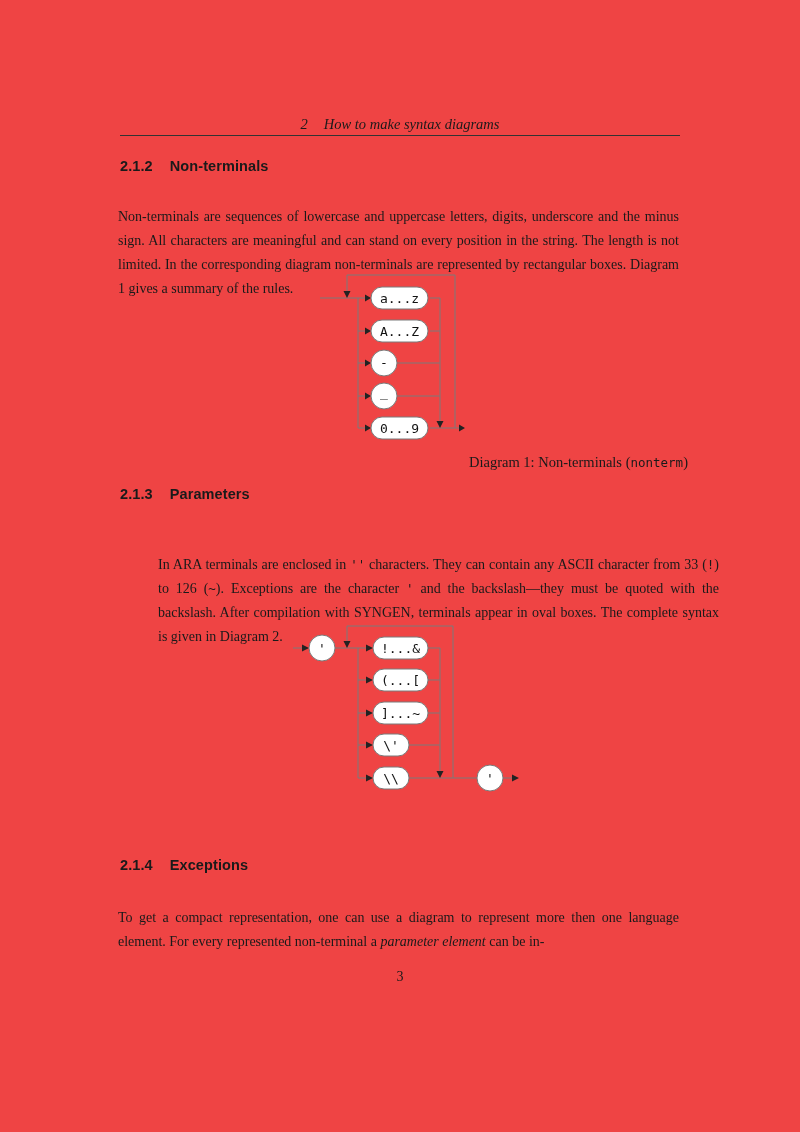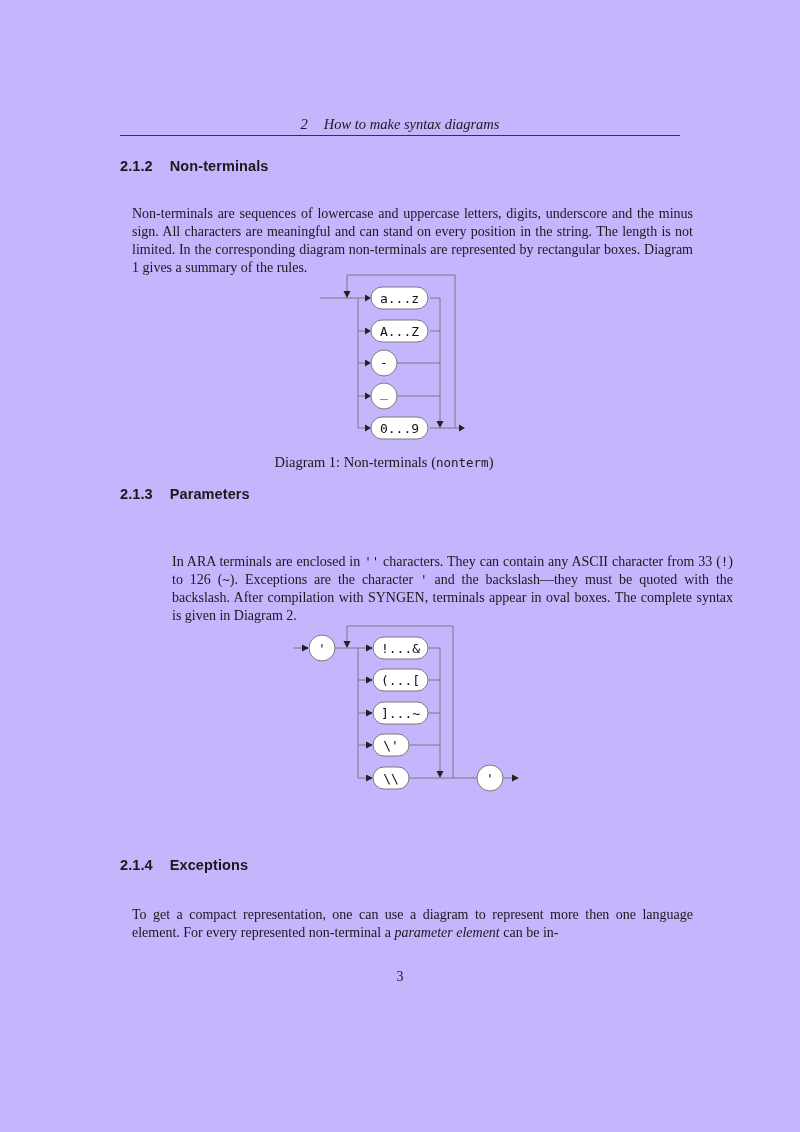--- a/index.html
+++ b/index.html
@@ -1,17 +1,17 @@
 <!DOCTYPE html>
 <html><head>
 <meta charset="utf-8">
 <style>
   html,body { margin:0; padding:0; background:#ffffff; }
   .page {
-    position:relative; width:800px; height:1132px; background:#c4b5fd;
+    position:relative; width:800px; height:1132px; background:#ef4444;
     font-family:"Liberation Serif", serif; color:#1a1a1a; overflow:hidden;
   }
   .running-header {
     position:absolute; top:116px; left:120px; width:560px;
     text-align:center; font-style:italic; font-size:14.5px;
   }
   .running-header .no { margin-right:16px; }
   .rule {
     position:absolute; top:135px; left:120px; width:560px; height:0;
     border-top:1.2px solid #333;
@@ -19,30 +19,30 @@
   .heading {
     position:absolute; left:120px; display:flex; gap:17px;
     font-family:"Liberation Sans", sans-serif; font-weight:bold; font-size:14.5px;
     letter-spacing:0.1px;
     justify-content:flex-end;
   }
   #h-nonterminals { top:158px; }
   #h-terminals    { top:486px; }
   #h-parameters   { top:857px; }
   .para {
-    position:absolute; left:132px; width:561px;
-    font-size:14px; line-height:18px; text-align:justify;
+    position:absolute; left:118px; width:561px;
+    font-size:14px; line-height:24px; text-align:justify;
   }
   #p-nonterminals { top:191px; }
   #p-terminals    { top:539px;margin-left:40px; }
   #p-parameters   { top:887px;margin-top:19px; }
   .mono { font-family:"DejaVu Sans Mono", monospace; font-size:12.5px; }
   .it   { font-style:italic; }
   .caption {
-    position:absolute; left:104px; width:560px; text-align:center; font-size:14.5px;
+    position:absolute; left:128px; width:560px; text-align:right; font-size:14.5px;
   }
   #caption1 { top:454px; }
   #caption2 { top:803px; }
   .page-num {
     position:absolute; top:969px; left:120px; width:560px;
     text-align:center; font-size:14px;
   }
   svg.diagram { position:absolute; overflow:visible; }
   #diagram1 { left:313px; top:270px; }
   #diagram2 { left:290px; top:620px; }

